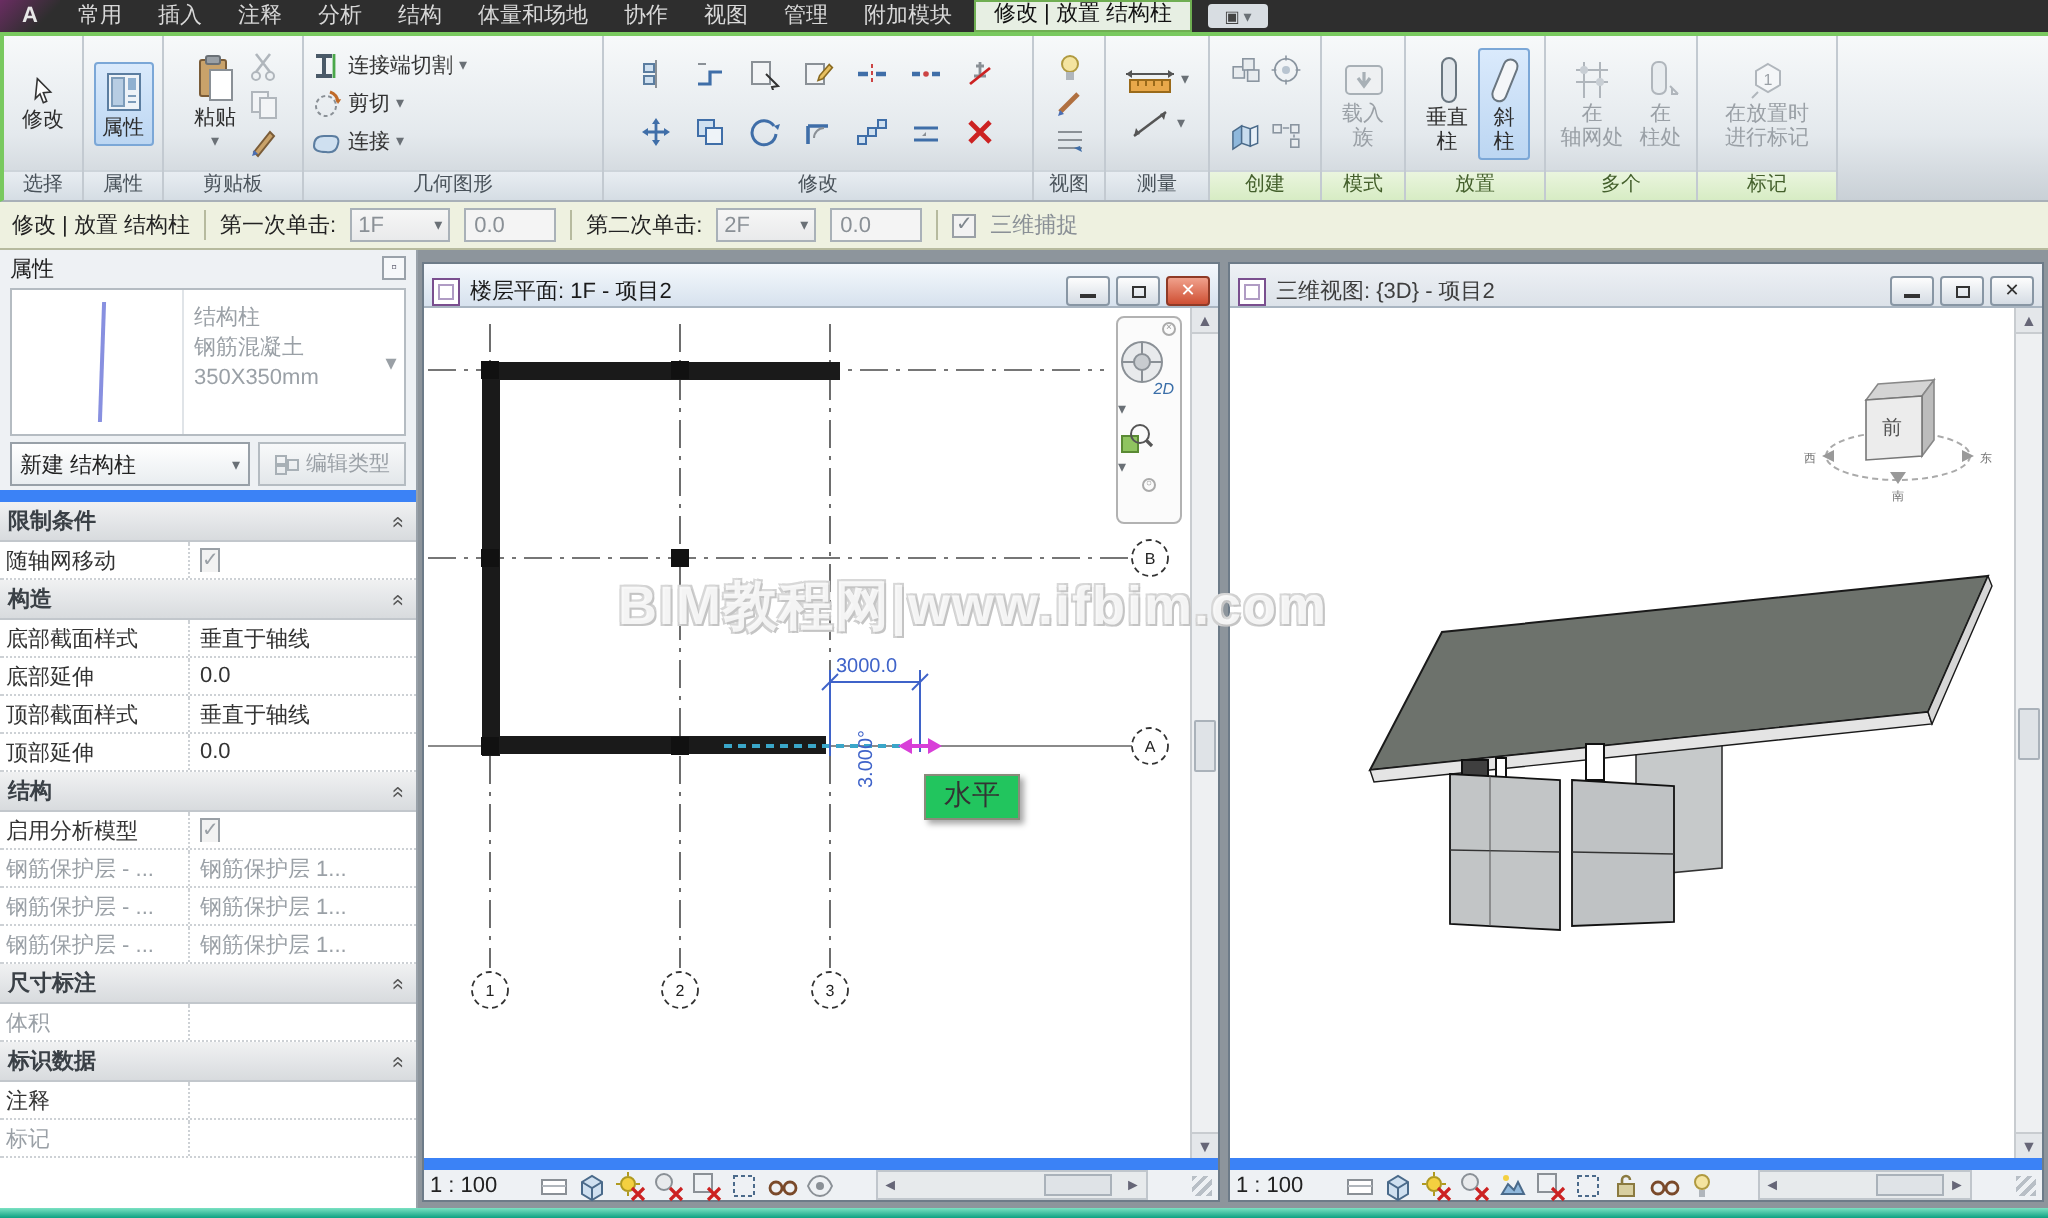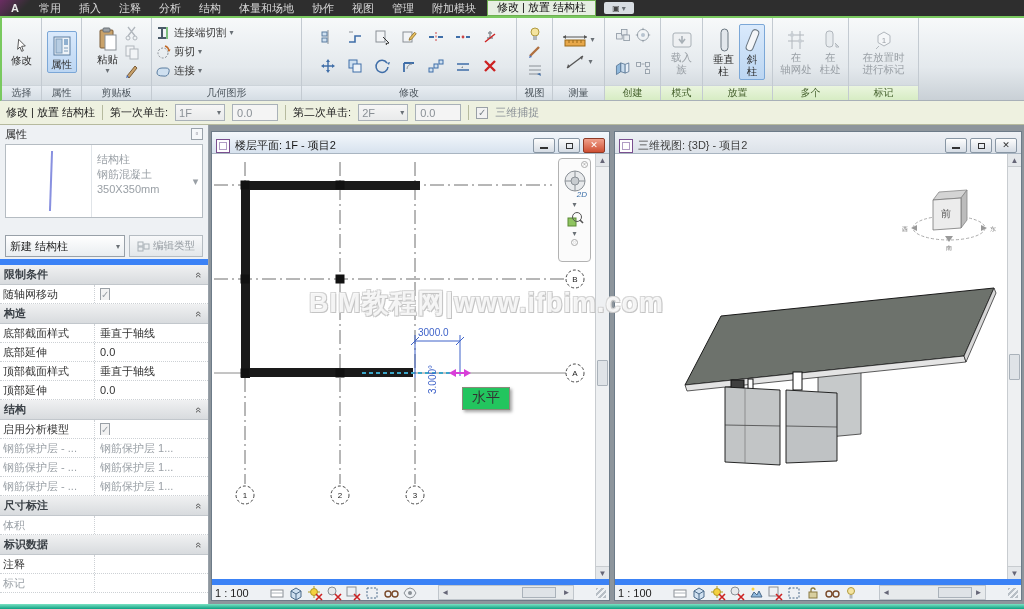--- a/index.html
+++ b/index.html
@@ -61,21 +61,21 @@
   .palette { position:absolute; left:0; top:0; width:209px; height:100%; background:#eef1f4;
              border-right:1px solid #99a1a9; display:flex; flex-direction:column; }
   .pal-header { height:18px; display:flex; align-items:center; padding:0 5px; color:#222; }
   .pal-close { margin-left:auto; width:12px; height:12px; border:1px solid #9aa2aa; background:#f6f8fa;
                font-size:8px; line-height:10px; text-align:center; color:#667; }
   .type-box { margin:1px 5px 2px 5px; background:#fff; border:1px solid #b5bcc2; height:74px; display:flex; }
   .type-preview { width:86px; border-right:1px solid #e0e4e8; position:relative; }
   .type-preview .col-line { position:absolute; left:44px; top:6px; width:2px; height:60px; background:#8890e0; transform:rotate(2deg); }
   .type-text { flex:1; padding:7px 3px 0 5px; color:#9aa0a6; line-height:15px; font-size:11px; }
   .type-dd { width:13px; display:flex; align-items:center; justify-content:center; color:#9aa0a6; }
-  .sel-row { display:flex; margin:15px 5px 2px 5px; gap:4px; height:22px; }
+  .sel-row { display:flex; margin:1px 5px 2px 5px; gap:4px; height:22px; }
   .selector { flex:1; border:1px solid #98a0a8; background:linear-gradient(#ffffff,#e9edf0);
               display:flex; align-items:center; padding:0 4px; }
   .selector .dd { margin-left:auto; }
   .edit-type { width:74px; border:1px solid #b5bcc2; background:linear-gradient(#f8f9fa,#e3e7ea);
                color:#9aa0a6; font-size:10.5px; display:flex; align-items:center; justify-content:center; gap:3px; }
   .pgrid { flex:1; border-top:6px solid #3b82f6; background:#fff; overflow:hidden; }
   .phead { display:flex; height:20px; background:linear-gradient(180deg,#f0f1f2,#d8dbde);
            border-bottom:1px solid #c2c7cc; font-weight:bold; color:#3a4046; align-items:center;
            padding:0 6px 0 4px; justify-content:space-between; }
   .chev { display:inline-block; transform:rotate(90deg); color:#555; font-weight:normal; font-size:11px; }
@@ -128,21 +128,21 @@
           background:repeating-linear-gradient(135deg,#b8bfc6 0 2px,transparent 2px 4px); }
 
   
   .watermark { position:absolute; left:100px; top:160px; z-index:40; pointer-events:none;
                font-size:27px; font-weight:bold; letter-spacing:1px; color:rgba(255,255,255,0.82);
                text-shadow:1px 1px 0 #c4c4c4,-1px -1px 0 #d8d8d8,1px -1px 0 #d0d0d0,-1px 1px 0 #d0d0d0; }
 
   
   .navbar { position:absolute; left:346px; top:4px; width:33px; height:104px; background:rgba(251,251,251,0.95);
             border:1px solid #b2b2b2; border-radius:4px; z-index:30; display:flex; flex-direction:column;
-            align-items:center; padding:2px 0; gap:1px; }
+            padding:2px 0; gap:1px; }
   .navbar .tiny-circle { width:7px; height:7px; border:1px solid #aaa; border-radius:50%; color:#999;
                          font-size:5px; line-height:5px; text-align:center; align-self:flex-end; margin-right:2px; }
   .navbar .tiny-circle.b { align-self:center; margin:0; }
   .nav2d { font-size:8px; font-style:italic; color:#3a6ea8; align-self:flex-end; margin:-4px 3px 0 0; }
   .tooltip { position:absolute; left:250px; top:233px; background:#22c55e; border:1px solid #8a8a7a;
              box-shadow:2px 2px 3px rgba(0,0,0,0.35); padding:1px 9px 2px 9px; font-size:14px; color:#333; z-index:35; }
 </style>
 </head>
 <body>
 

